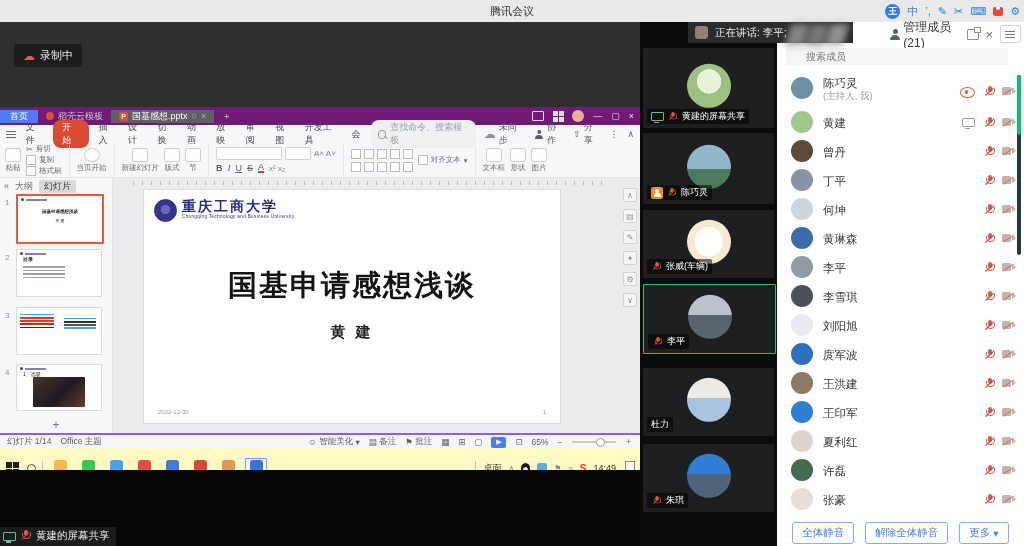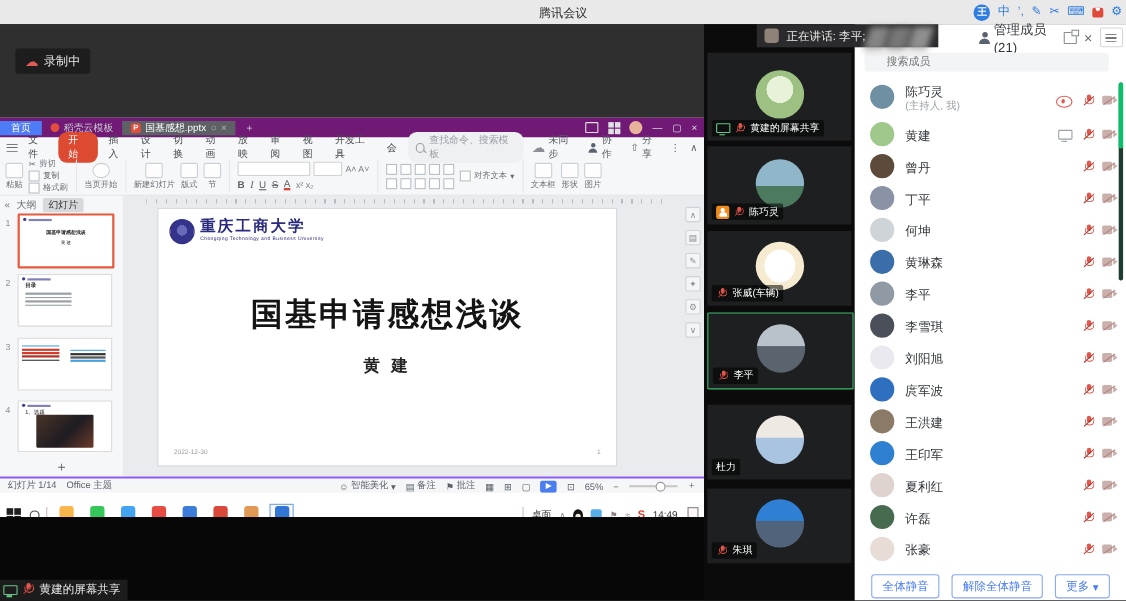--- a/index.html
+++ b/index.html
@@ -98,21 +98,21 @@
   .wstatus{height:14px;border-top:2px solid #8b5cf6;background:#f5f6f8;display:flex;align-items:center;
            gap:9px;padding:0 7px;font-size:8.5px;color:#5a5f65}
   .g-smile::after{content:"☺"} .g-note::after{content:"▤"} .g-flag::after{content:"⚑"}
   .g-v1::after{content:"▦"} .g-v2::after{content:"⊞"} .g-v3::after{content:"▢"} .g-fit::after{content:"⊡"}
   .playbtn{width:15px;height:11px;background:#4a7df0;border-radius:2px;color:#fff;font-size:7px;
            display:flex;align-items:center;justify-content:center}
   .slider{width:44px;height:2px;background:#c9c9c9;position:relative}
   .knob{position:absolute;left:24px;top:-3px;width:7px;height:7px;border-radius:50%;background:#fff;border:1px solid #9a9a9a}
 
   
-  .taskbar{position:absolute;left:0;top:426px;width:640px;height:40px;background:#ffffff;display:flex;align-items:center;gap:6px;padding:0 5px;box-sizing:border-box}
+  .taskbar{position:absolute;left:0;top:426px;width:640px;height:40px;background:#fef9c3;display:flex;align-items:center;gap:6px;padding:0 5px;box-sizing:border-box}
   .wl{position:relative;width:6px;height:6px;background:#1f1f1f;box-shadow:7px 0 #1f1f1f,0 7px #1f1f1f,7px 7px #1f1f1f;margin:0 9px 7px 1px}
   .tdiv{width:1px;height:14px;background:#c9bcbe}
   .tapp{width:22px;height:20px;display:flex;flex-direction:column;align-items:center;justify-content:center;gap:1px}
   .tapp i{width:13px;height:13px;border-radius:3px;display:block}
   .tapp u{width:16px;height:2px;background:#3f87e5;display:block}
   .tapp.actv{border:1px solid #6fa6e8;background:#fbf4f5;box-sizing:border-box}
   .tray{margin-left:auto;display:flex;align-items:center;gap:7px;font-size:9px;color:#333}
   .pg{width:9px;height:11px;background:#15120f;border-radius:50% 50% 45% 45%;position:relative}
   .pg::after{content:"";position:absolute;left:2px;top:4px;width:5px;height:6px;background:#ece8e2;border-radius:50%}
   .tb{width:10px;height:10px;background:#57aee6;border-radius:2px}

